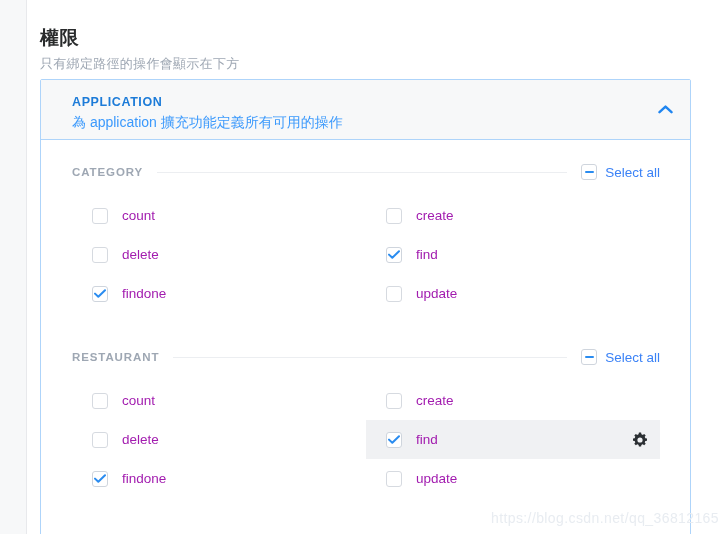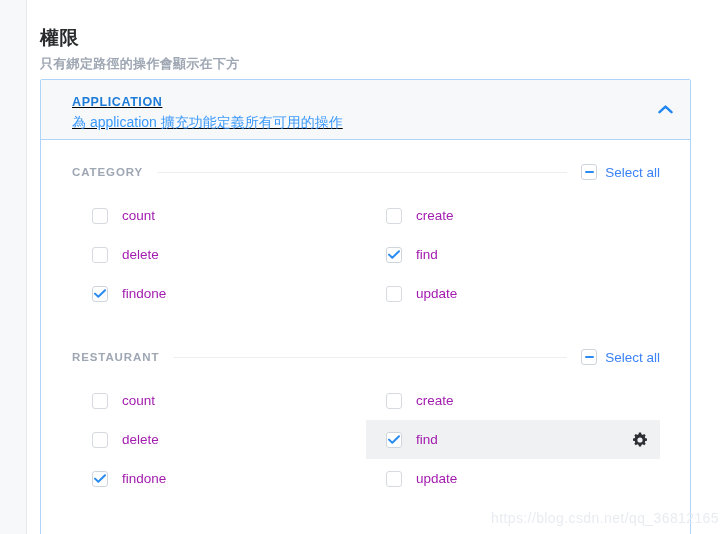--- a/index.html
+++ b/index.html
@@ -41,42 +41,40 @@
     color: #292b2c;
     line-height: 28px;
     letter-spacing: 0.5px;
   }
   .page-subtitle {
     font-size: 13px;
     color: #9ea7b3;
     line-height: 20px;
     margin-top: 2px;
     letter-spacing: 0.3px;
-    font-weight: bold;
   }
 
   .perm-card {
     position: absolute;
     left: 12px;
     top: 79px;
     width: 651px;
     border: 1px solid #aed4fa;
     border-radius: 2px;
     box-sizing: border-box;
     background: #ffffff;
     min-height: 460px;
   }
   .card-head {
     background: #f7f8f9;
     border-bottom: 1px solid #aed4fa;
     padding: 14px 18px 14px 31px;
     position: relative;
     height: 60px;
     box-sizing: border-box;
-    text-decoration: underline;
   }
   .card-head-title {
     color: #1c7bd8;
     font-size: 12.5px;
     font-weight: bold;
     letter-spacing: 0.6px;
     line-height: 16px;
   }
   .card-head-sub {
     color: #3b99fc;

